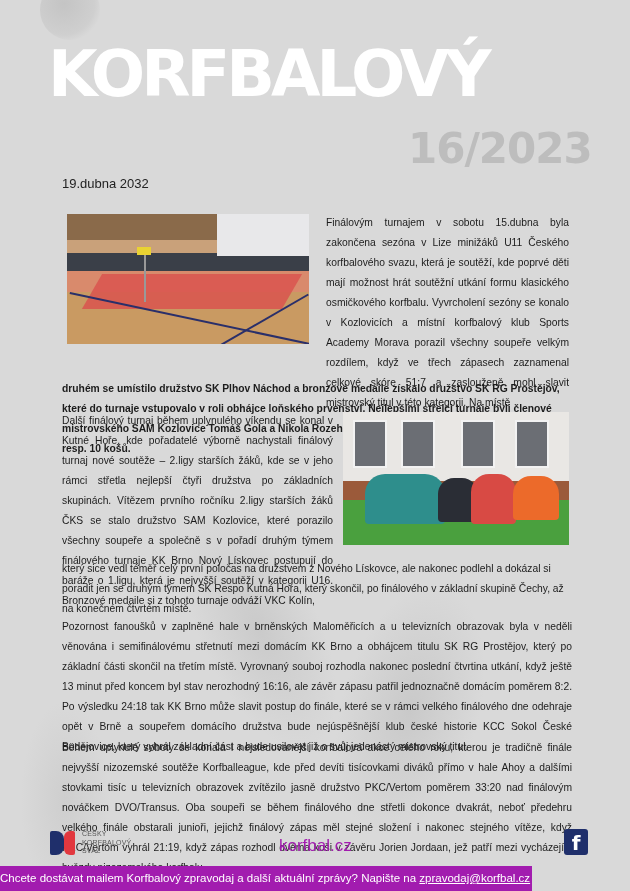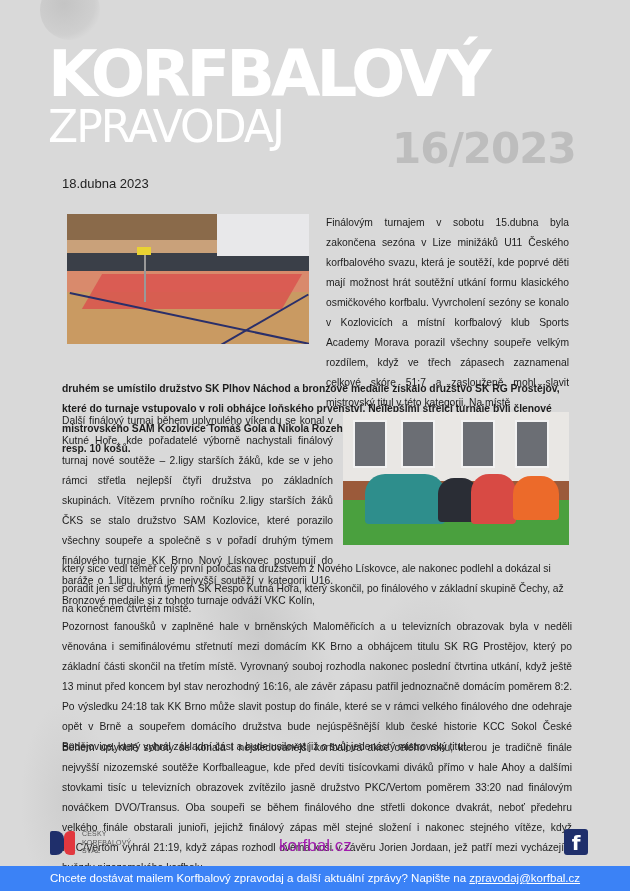--- a/index.html
+++ b/index.html
@@ -22,21 +22,21 @@
       position: absolute; left: 48px; top: 42px;
       font-family: "DejaVu Sans", sans-serif; font-weight: bold;
       font-size: 64px; letter-spacing: -4px; color: #ffffff; line-height: 1;
     }
     .title-sub {
       position: absolute; left: 48px; top: 105px;
       font-family: "DejaVu Sans", sans-serif;
       font-size: 44px; letter-spacing: -2px; color: #ffffff; line-height: 1;
     }
     .issue {
-      position: absolute; left: 392px; top: 128px;
+      position: absolute; left: 408px; top: 128px;
       font-family: "DejaVu Sans", sans-serif; font-weight: bold;
       font-size: 42px; color: #bdbdbd; line-height: 1; letter-spacing: -1px;
     }
     .date {
       position: absolute; left: 62px; top: 176px;
       font-size: 13px; color: #222;
     }
 
     .article { position: absolute; font-size: 10.3px; line-height: 20px; color: #1c1c1c; }
     .justify { text-align: justify; }
@@ -71,39 +71,38 @@
     .logo-mark .red { position: absolute; left: 14px; top: 1px; width: 11px; height: 24px; background: #e2383f; border-radius: 6px 2px 2px 6px; }
     .logo-text { font-size: 7px; line-height: 8.5px; color: #555; letter-spacing: 0.2px; }
     .site-url { position: absolute; left: 279px; top: 836px; font-size: 17px; color: #a21caf; }
     .fb-icon {
       position: absolute; left: 564px; top: 829px; width: 24px; height: 26px;
       background: #1f2f6b; border-radius: 3px; color: #fff;
       font-weight: bold; font-size: 20px; text-align: center; line-height: 28px;
       font-family: "DejaVu Sans", sans-serif;
     }
     .bottom-bar {
-      position: absolute; left: 0; top: 866px; width: 630px; height: 25px;
-      background: #3b82f6; color: #ffffff;
-      font-size: 11.5px; line-height: 25px; text-align: center;
+      position: absolute; left: 0; top: 866px; width: 532px; height: 25px;
+      background: #a21caf; color: #ffffff;
+      font-size: 11.5px; line-height: 25px; text-align: left;
     }
     .bottom-bar a { color: #ffffff; text-decoration: underline; }
   </style>
 </head>
 <body>
 
 <div class="bg-shape bg-ball"></div>
 <div class="bg-shape bg-arm1"></div>
 <div class="bg-shape bg-arm2"></div>
 <div class="bg-shape bg-arm3"></div>
 
 <header class="masthead">
   <div class="title-main">KORFBALOVÝ</div>
-  <div class="title-sub">ZPRAVODAJ</div>
   <div class="issue">16/2023</div>
-  <div class="date">18.dubna 2023</div>
+  <div class="date">19.dubna 2032</div>
 </header>
 
 <div class="photo photo1">
   <div class="wall-w"></div>
   <div class="court"></div>
   <div class="line1"></div>
   <div class="line2"></div>
   <div class="post"></div>
   <div class="basket"></div>
 </div>

